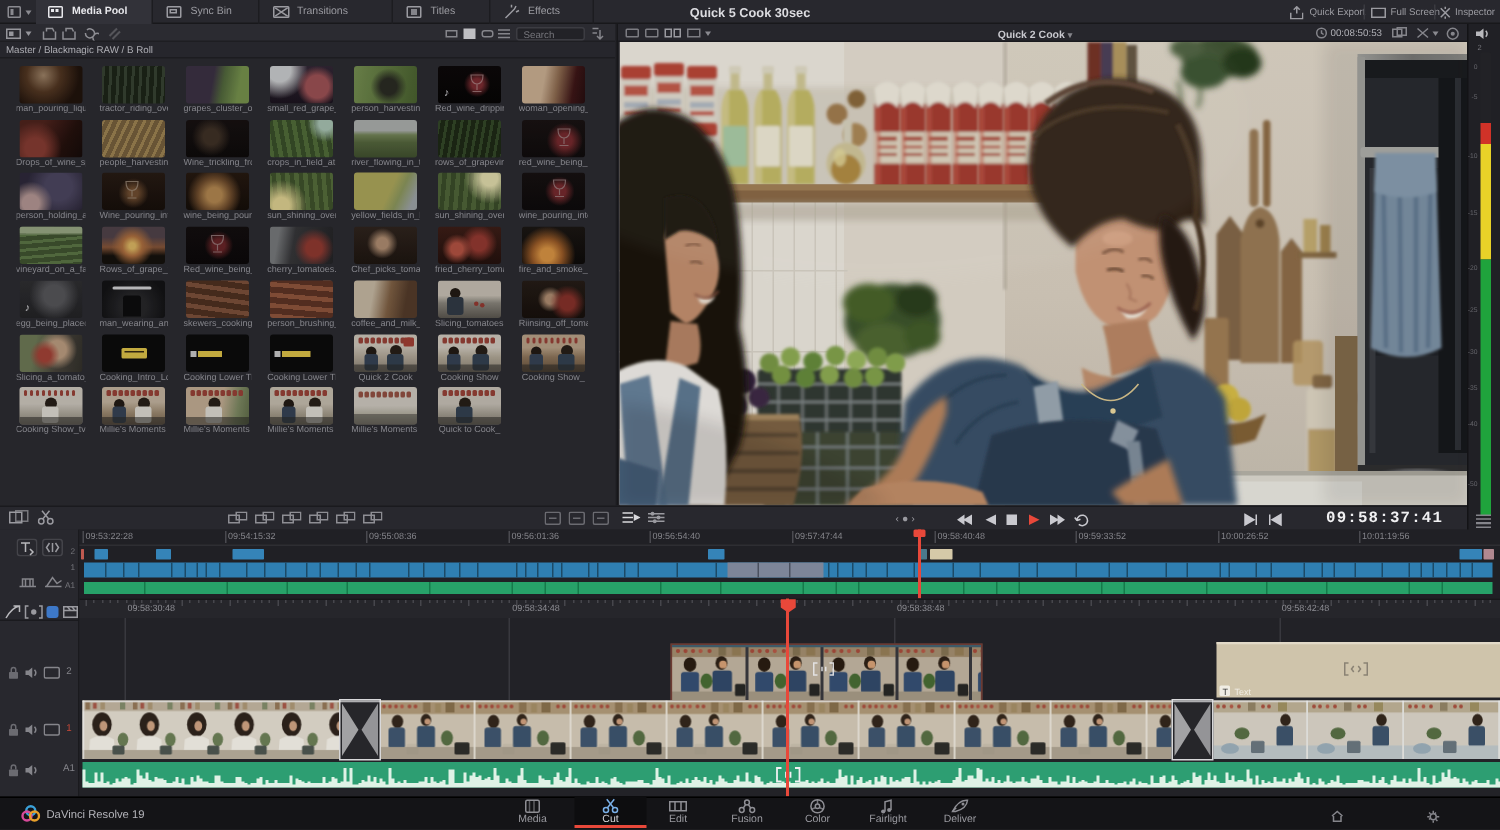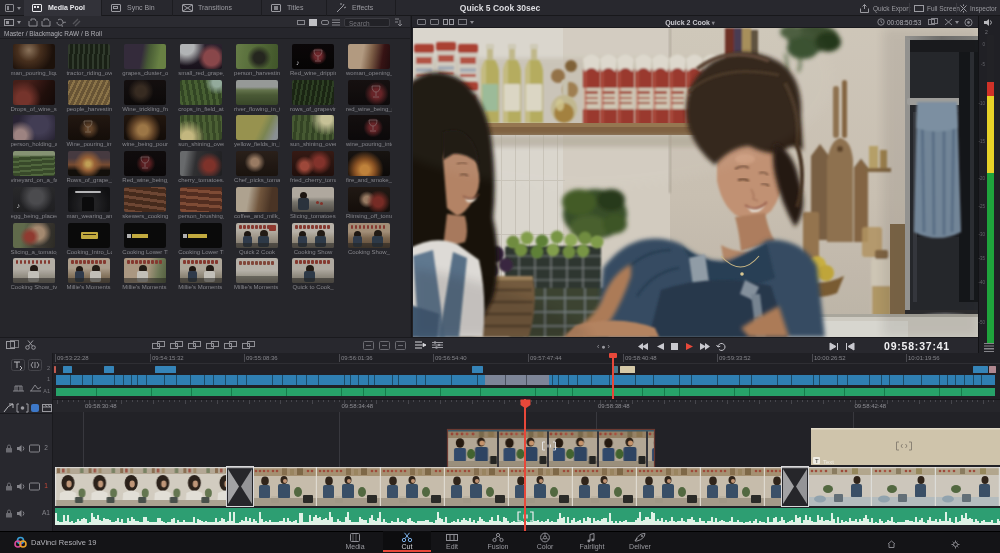--- a/index.html
+++ b/index.html
@@ -848,21 +848,21 @@
     </svg>
 <svg class="abs" style="left:716px;top:341.5px;" width="11" height="10">
       <path d="M2,5 a3.5,3.5 0 1,1 1.2,2.6 M2,5 l-1.5,-2 M2,5 l2.3,-0.8" stroke="#c9c9cf" fill="none"></path>
     </svg>
 <svg class="abs" style="left:829px;top:342px;" width="10" height="9">
       <path d="M1,1 L7,4.5 L1,8 z M8.5,1 v7" fill="#c9c9cf" stroke="#c9c9cf"></path>
     </svg>
 <svg class="abs" style="left:845px;top:342px;" width="10" height="9">
       <path d="M9,1 L3,4.5 L9,8 z M1.5,1 v7" fill="#c9c9cf" stroke="#c9c9cf"></path>
     </svg>
-<div class="abs" style="left:884px;top:339.5px;color:#f0f0f2;font-size:10.5px;font-weight:bold;letter-spacing:0.8px;">09:58:37:41</div>
+<div class="abs" style="left:884px;top:339.5px;color:#f0f0f2;font-size:10.5px;font-weight:bold;letter-spacing:0.8px;font-family:Liberation Mono, monospace;">09:58:37:41</div>
 <svg class="abs" style="left:984px;top:342px;" width="10" height="8">
       <path d="M0,1.5 h10 M0,4 h10 M0,6.5 h10" stroke="#85858b"></path>
     </svg>
 <div class="abs" style="left:0;top:353px;width:53px;height:178px;background:#28282e;border-right:1px solid #1a1a1e;"></div>
 <svg class="abs" style="left:11px;top:359px;" width="14" height="12">
       <rect x="0.5" y="0.5" width="13" height="11" rx="2" stroke="#44444a" fill="none"></rect>
       <path d="M3,3 h6 M6,3 v6 M9,7 l2,2 l-2,2" stroke="#b8b8bc" fill="none"></path>
     </svg>
 <svg class="abs" style="left:28px;top:359px;" width="14" height="12">
       <rect x="0.5" y="0.5" width="13" height="11" rx="2" stroke="#44444a" fill="none"></rect>

